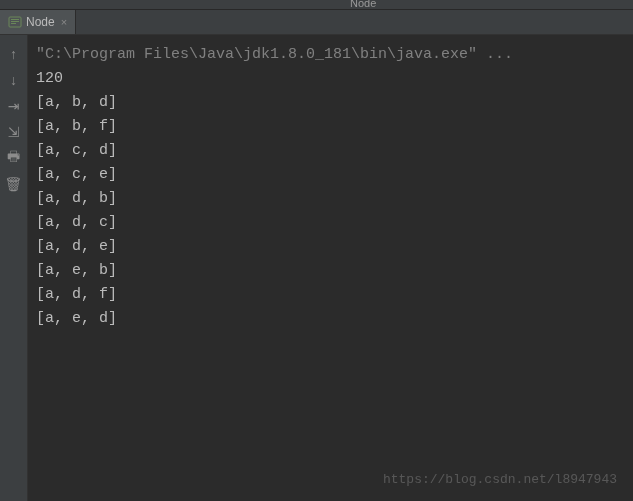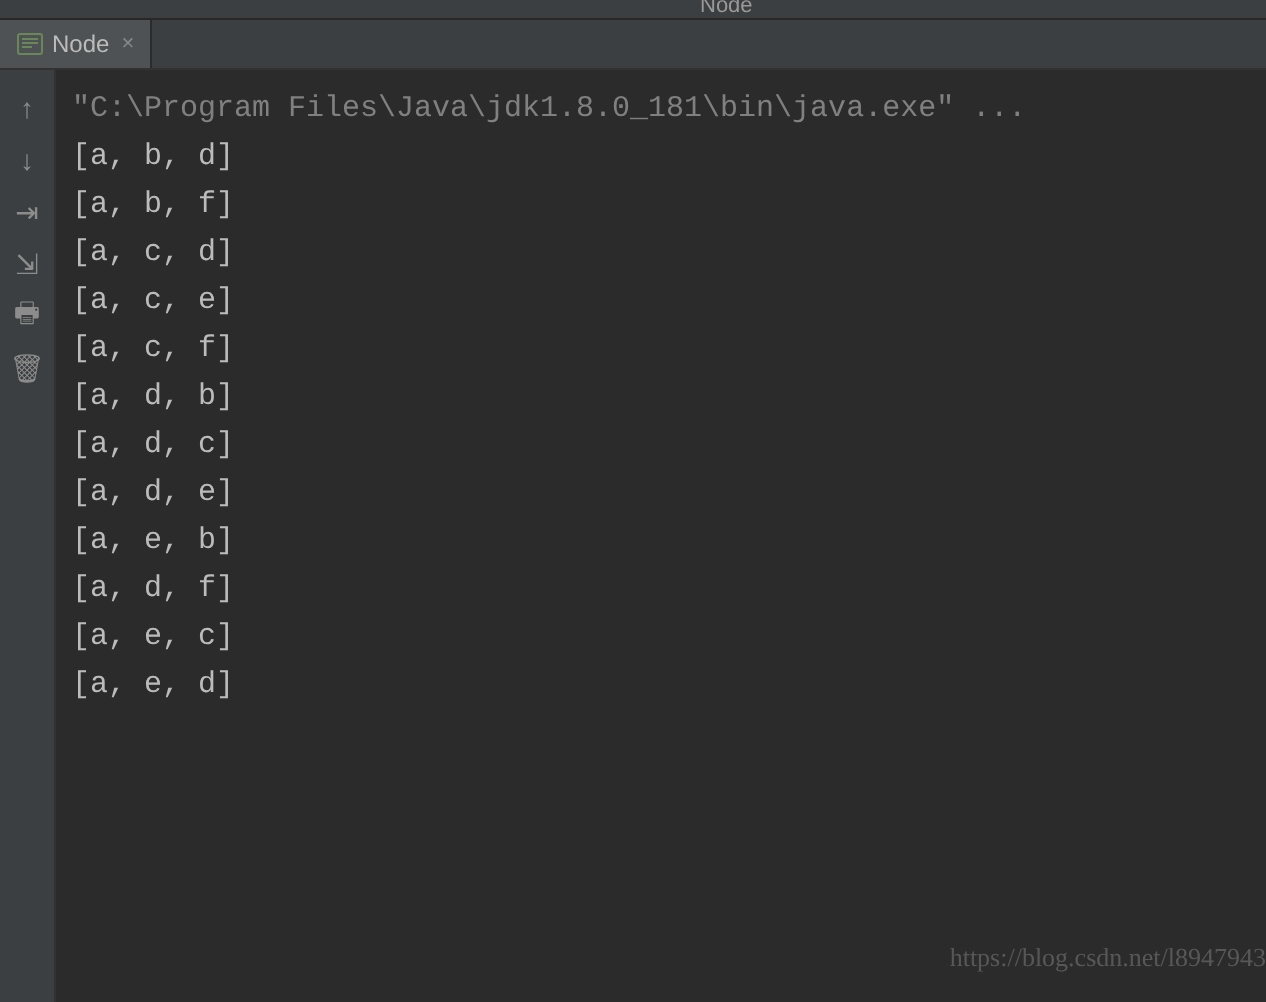--- a/index.html
+++ b/index.html
@@ -84,25 +84,25 @@
       font-size: 15px;
       line-height: 24px;
       color: #bbbbbb;
       overflow: hidden;
     }
     .cmd-line {
       color: #808080;
     }
     .watermark {
       position: absolute;
-      right: 0;
+      right: 16px;
       bottom: 14px;
       color: rgba(200,200,200,0.28);
       font-size: 13px;
-      font-family: Liberation Serif, serif;
+      font-family: Liberation Mono, monospace;
     }
     .tab-title-area {
       position: absolute;
       top: -3px;
       left: 350px;
       color: #999;
       font-size: 11px;
     }
   </style>
 </head>
@@ -132,29 +132,28 @@
     <div class="gutter-icon">↑</div>
     <div class="gutter-icon">↓</div>
     <div class="gutter-icon">⇥</div>
     <div class="gutter-icon">⇲</div>
     <div class="gutter-icon">🖶</div>
     <div class="gutter-icon">🗑</div>
   </div>
   <div class="console-output">
     <div class="cmd-line">"C:\Program Files\Java\jdk1.8.0_181\bin\java.exe" ...</div>
     <div id="output-lines">
+        <div>120</div>
         <div>[a, b, d]</div>
         <div>[a, b, f]</div>
         <div>[a, c, d]</div>
         <div>[a, c, e]</div>
-        <div>[a, c, f]</div>
         <div>[a, d, b]</div>
         <div>[a, d, c]</div>
         <div>[a, d, e]</div>
         <div>[a, e, b]</div>
         <div>[a, d, f]</div>
-        <div>[a, e, c]</div>
         <div>[a, e, d]</div>
       </div>
   </div>
 </div>
 
 <div class="watermark">https://blog.csdn.net/l8947943</div>
 
 </body></html>

